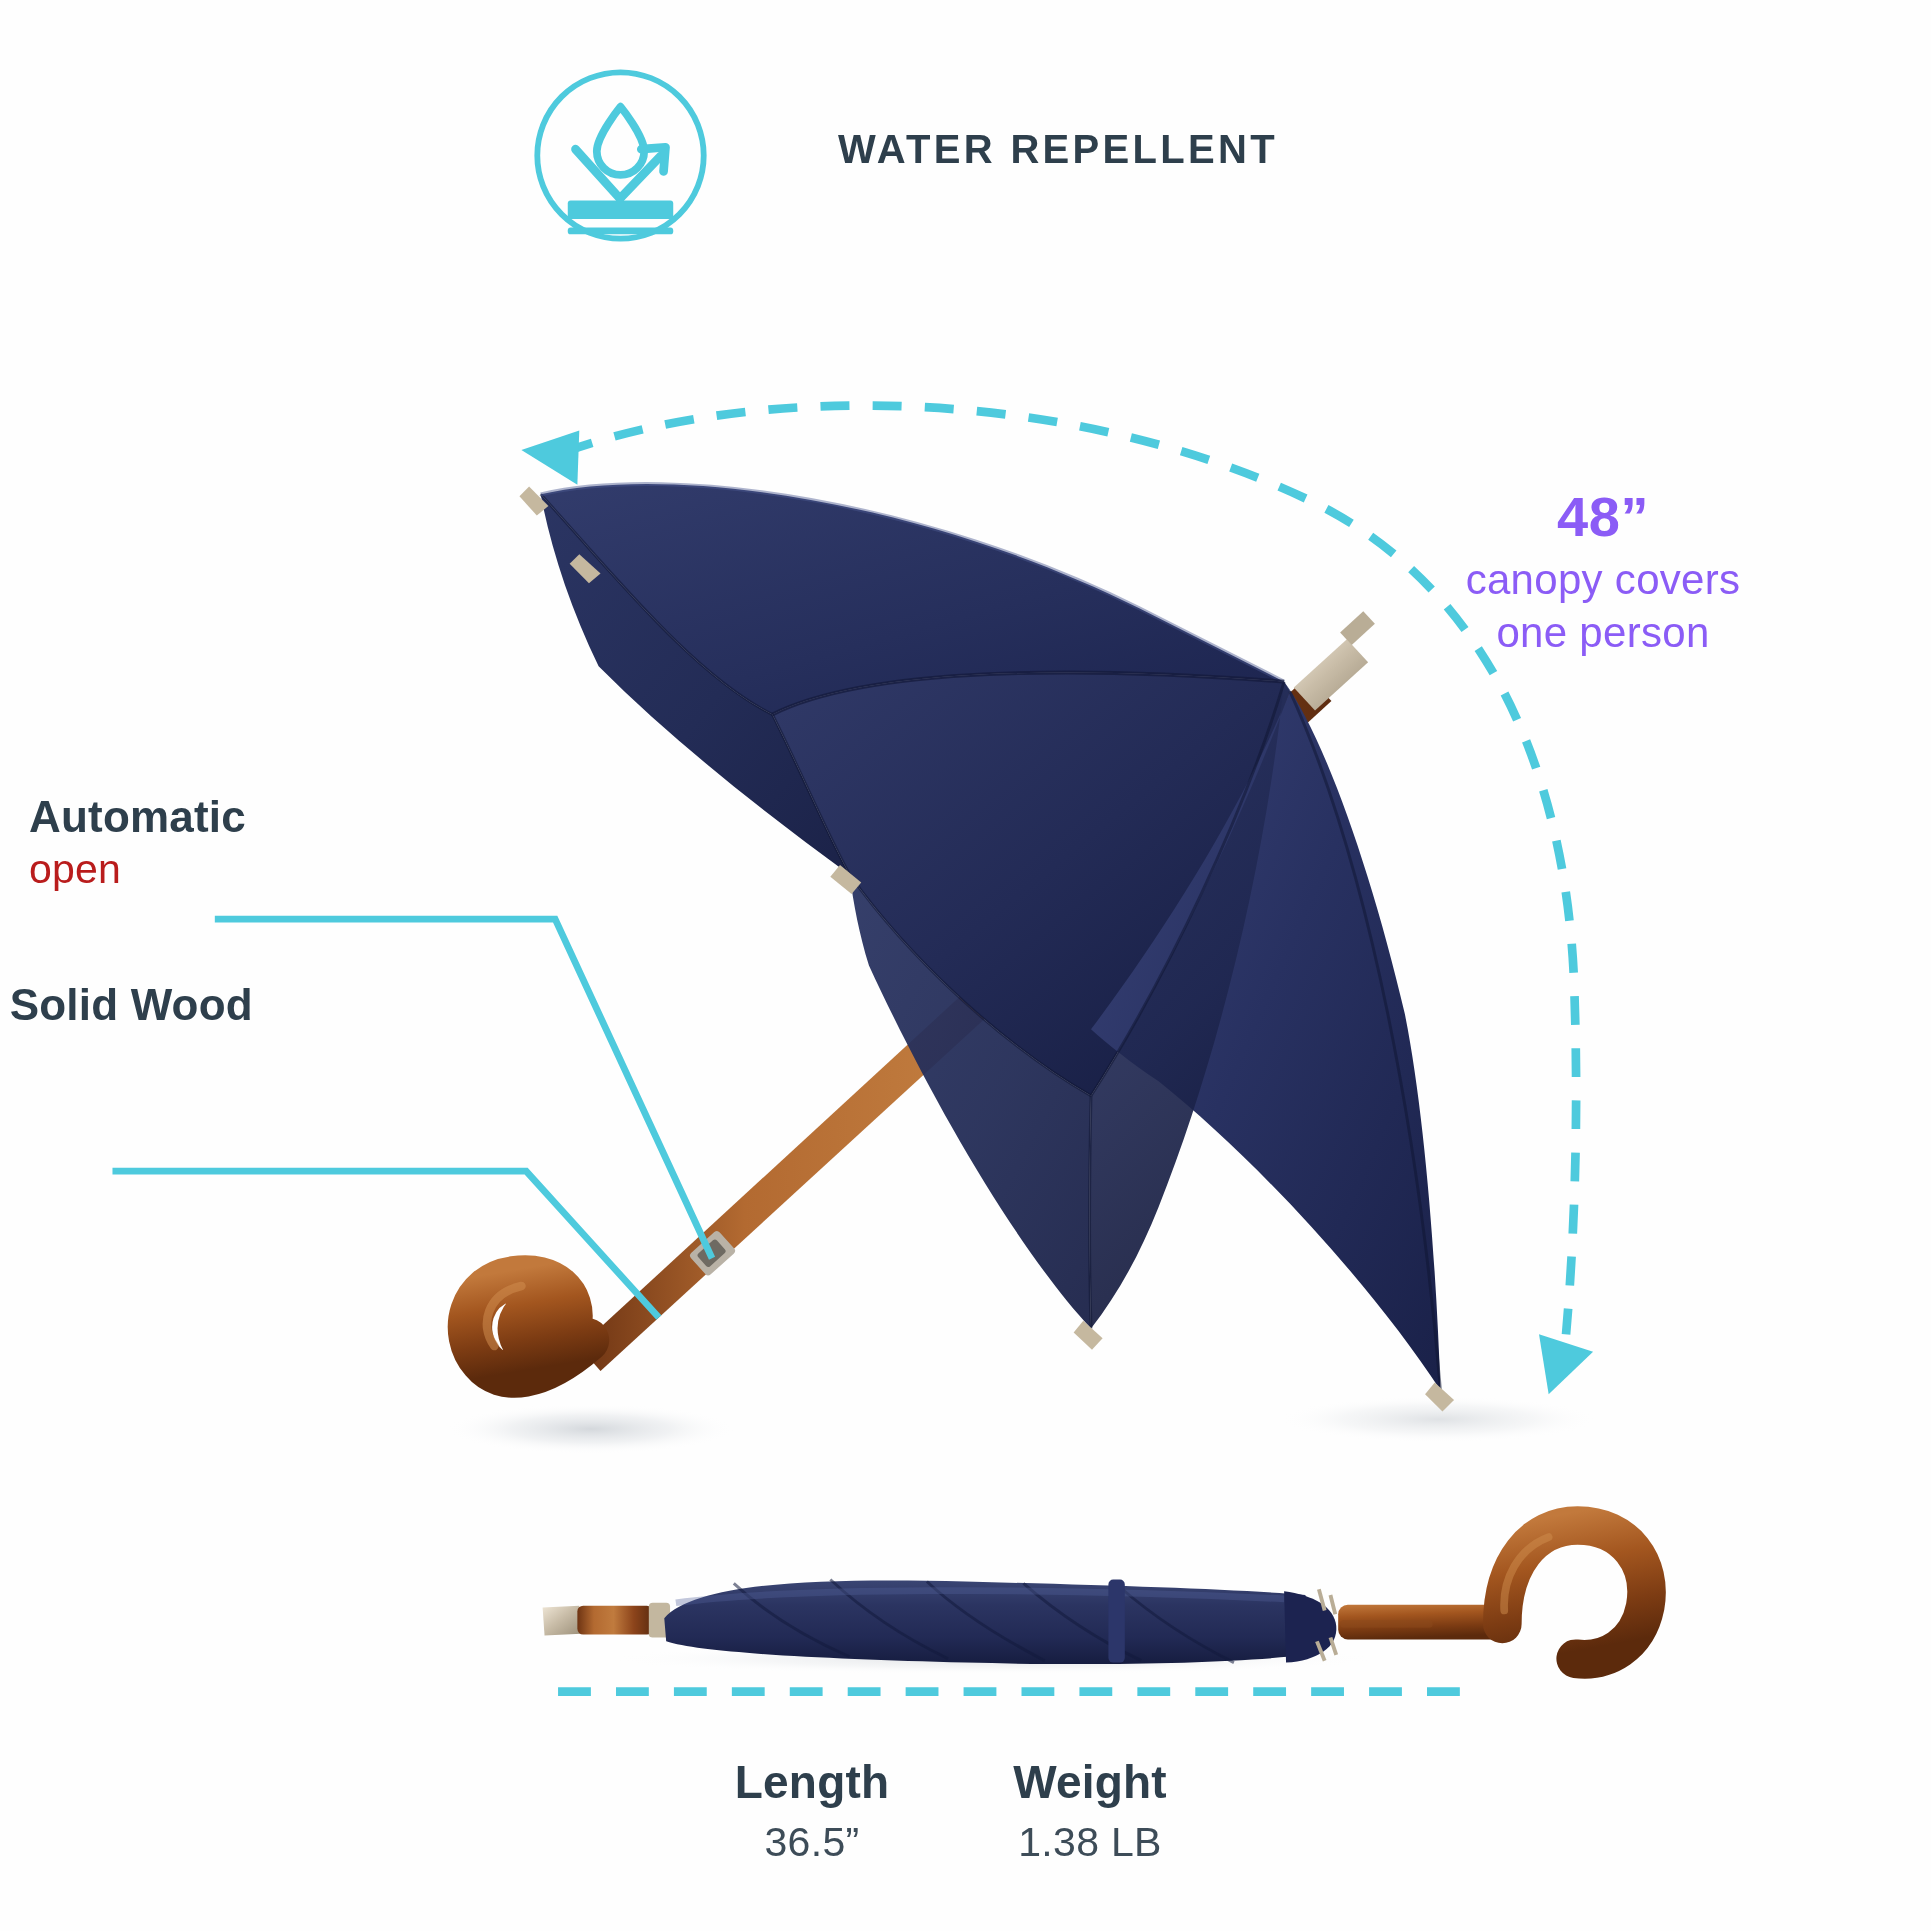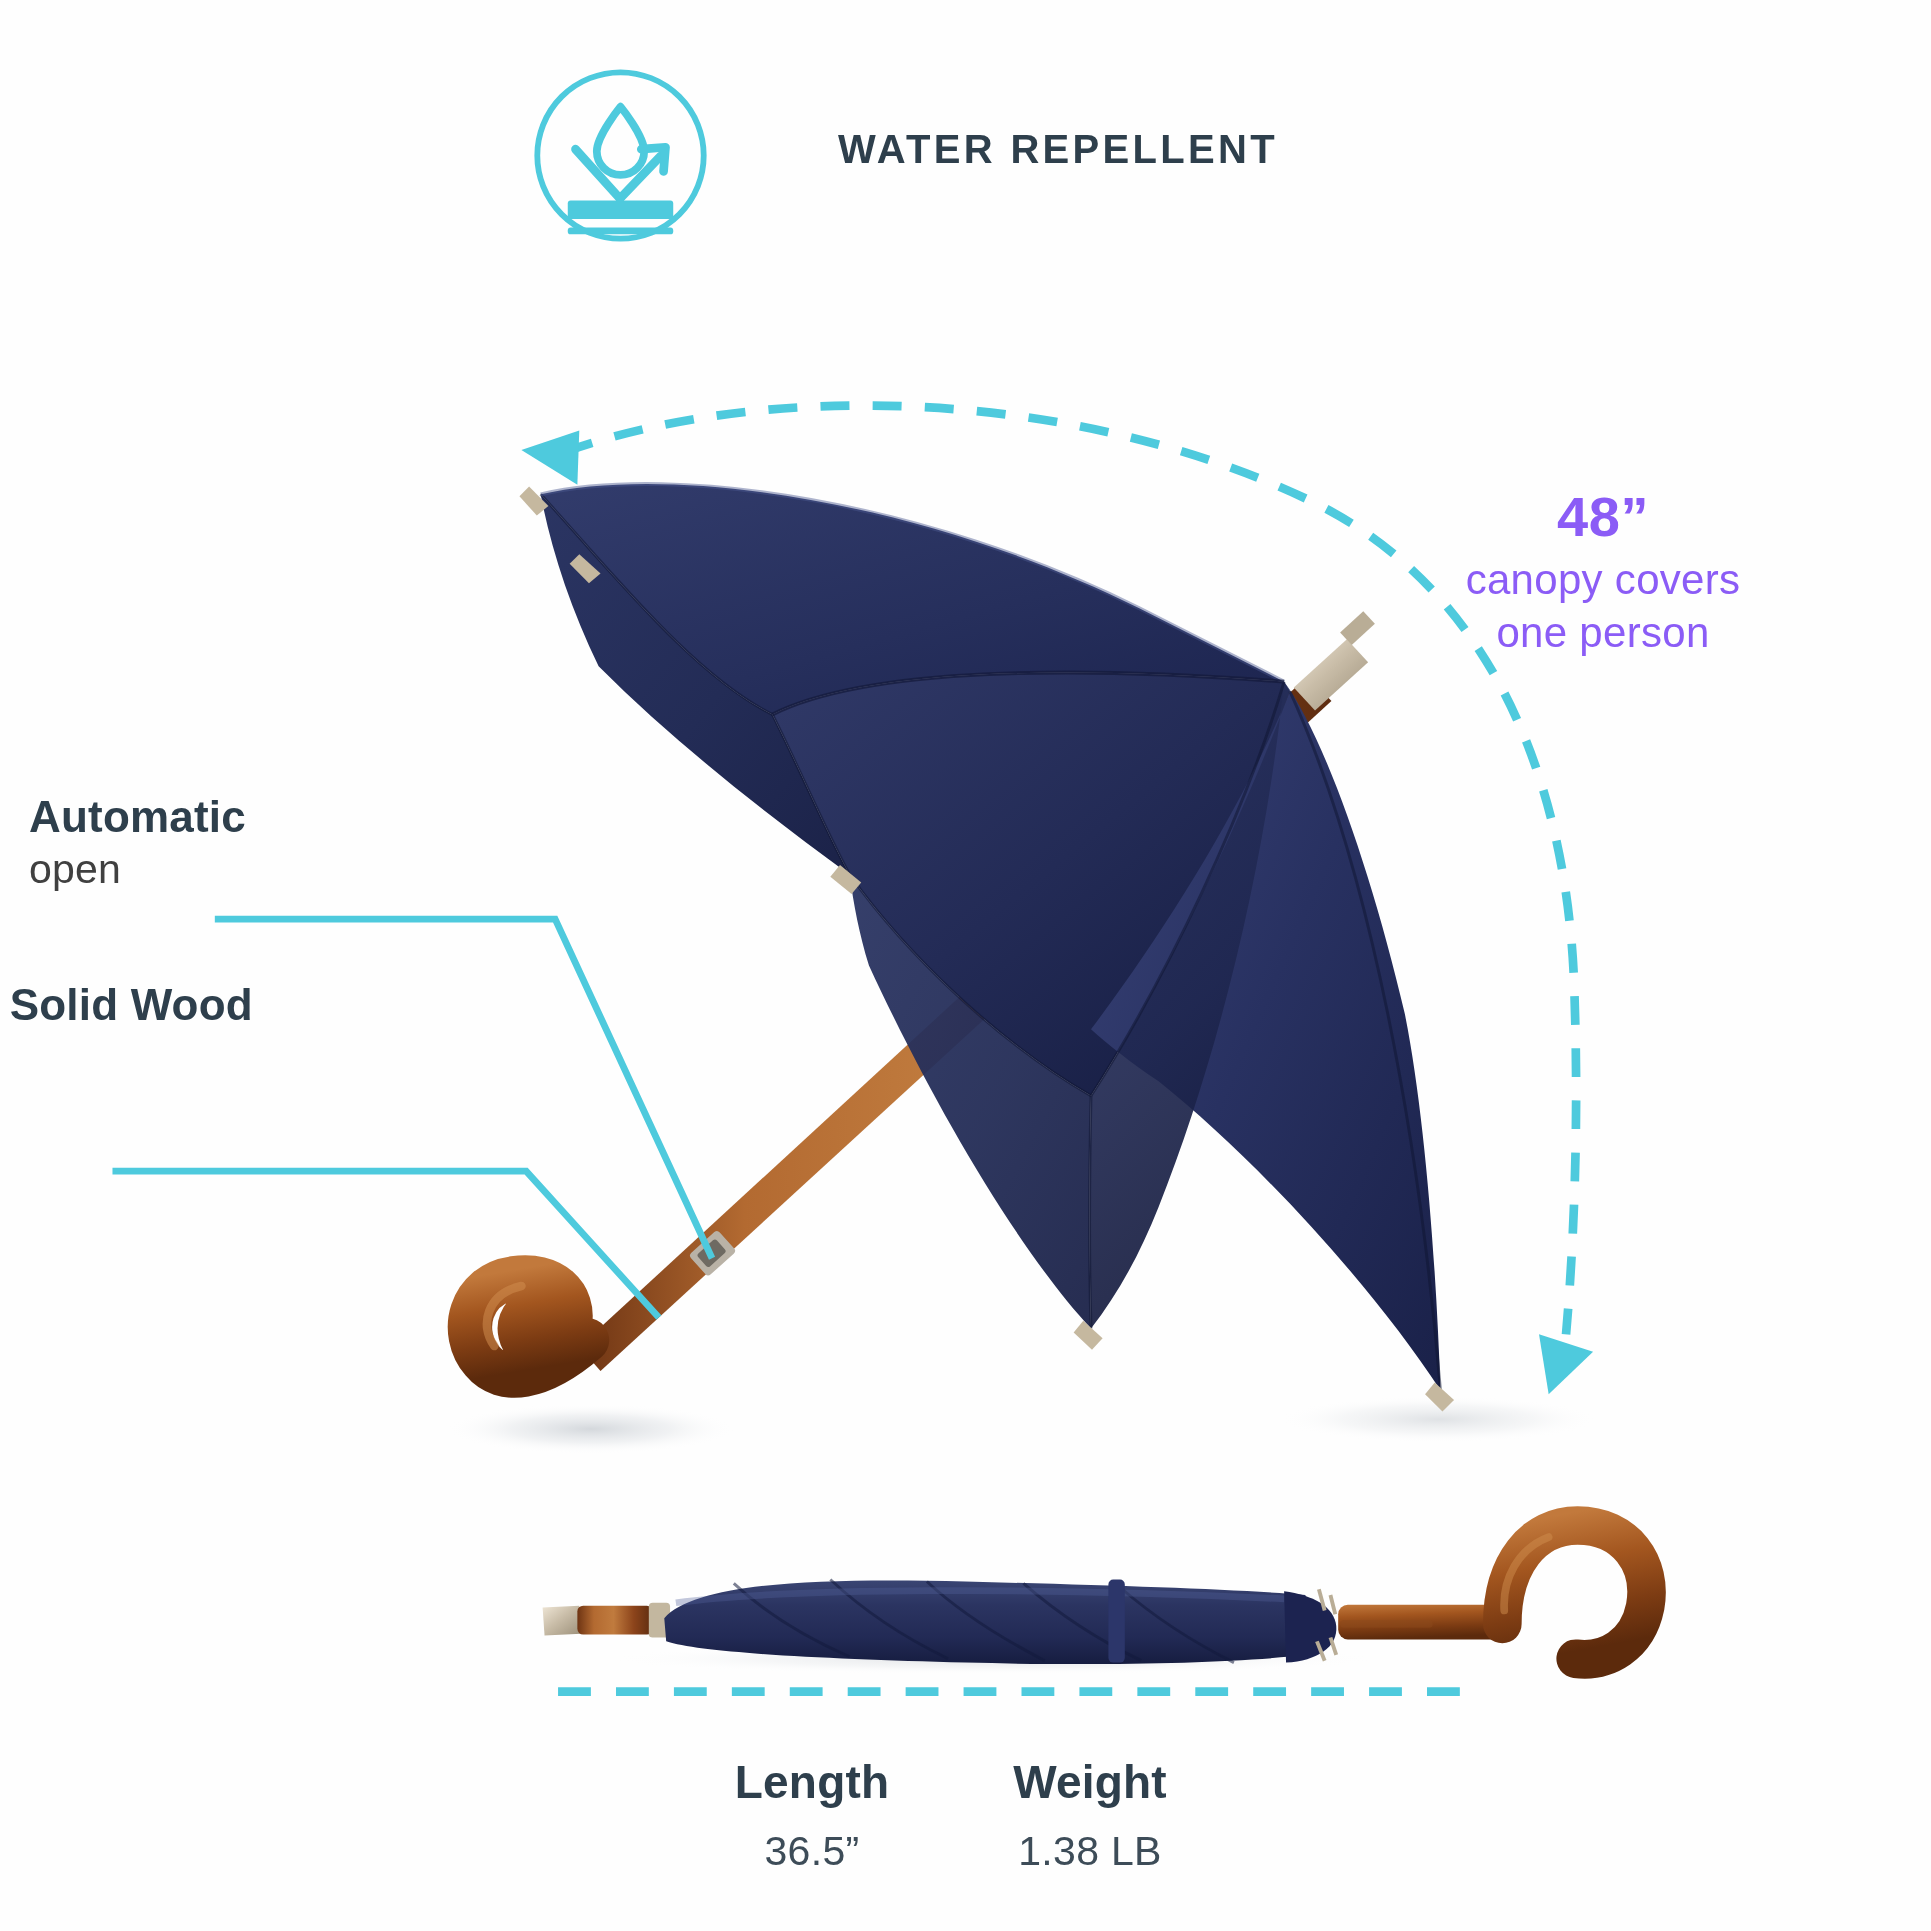--- a/index.html
+++ b/index.html
@@ -12,29 +12,29 @@
   #wr-title{position:absolute;left:307px;top:61px;font-size:40px;font-weight:700;letter-spacing:3.3px;color:#2e3f4c;white-space:nowrap;}
 
   
   #canopy-callout{position:absolute;left:1381px;top:488px;width:444px;text-align:center;}
   #canopy-size{font-size:56px;font-weight:700;color:#8b5cf6;line-height:1.05;letter-spacing:0.5px;}
   #canopy-desc{margin-top:7.7px;font-size:42px;font-weight:300;color:#8b5cf6;line-height:1.25;letter-spacing:0.3px;}
 
   
   .callout{position:absolute;text-align:left;}
   .callout .c-title{font-size:44px;font-weight:700;color:#2e3f4c;line-height:1.12;letter-spacing:0.2px;}
-  .callout .c-sub{font-size:41px;font-weight:300;color:#404040;line-height:1.2;letter-spacing:0.2px;margin-top:3.9px;}
+  .callout .c-sub{font-size:41px;font-weight:300;color:#b91c1c;line-height:1.2;letter-spacing:0.2px;margin-top:3.9px;}
   #callout-automatic{left:29px;top:792px;width:492px;}
   #callout-solidwood{left:9.7px;top:980px;width:512px;}
 
   
   #specs{position:absolute;left:666px;top:1757px;width:570px;display:flex;justify-content:center;gap:56px;}
   .spec{text-align:center;min-width:222px;}
   .spec .s-label{font-size:46px;font-weight:700;color:#2e3f4c;line-height:1.1;letter-spacing:0.2px;}
-  .spec .s-value{font-size:41px;font-weight:300;color:#3d4c58;line-height:1.2;margin-top:19px;letter-spacing:0.3px;}
+  .spec .s-value{font-size:41px;font-weight:300;color:#3d4c58;line-height:1.2;margin-top:10px;letter-spacing:0.3px;}
 
   
   .layer{position:absolute;left:0;top:0;width:1931px;height:1931px;pointer-events:none;}
 
   
   #product-layer{z-index:1;}
   #anno-layer{z-index:2;}
 </style>
 </head>
 <body>

